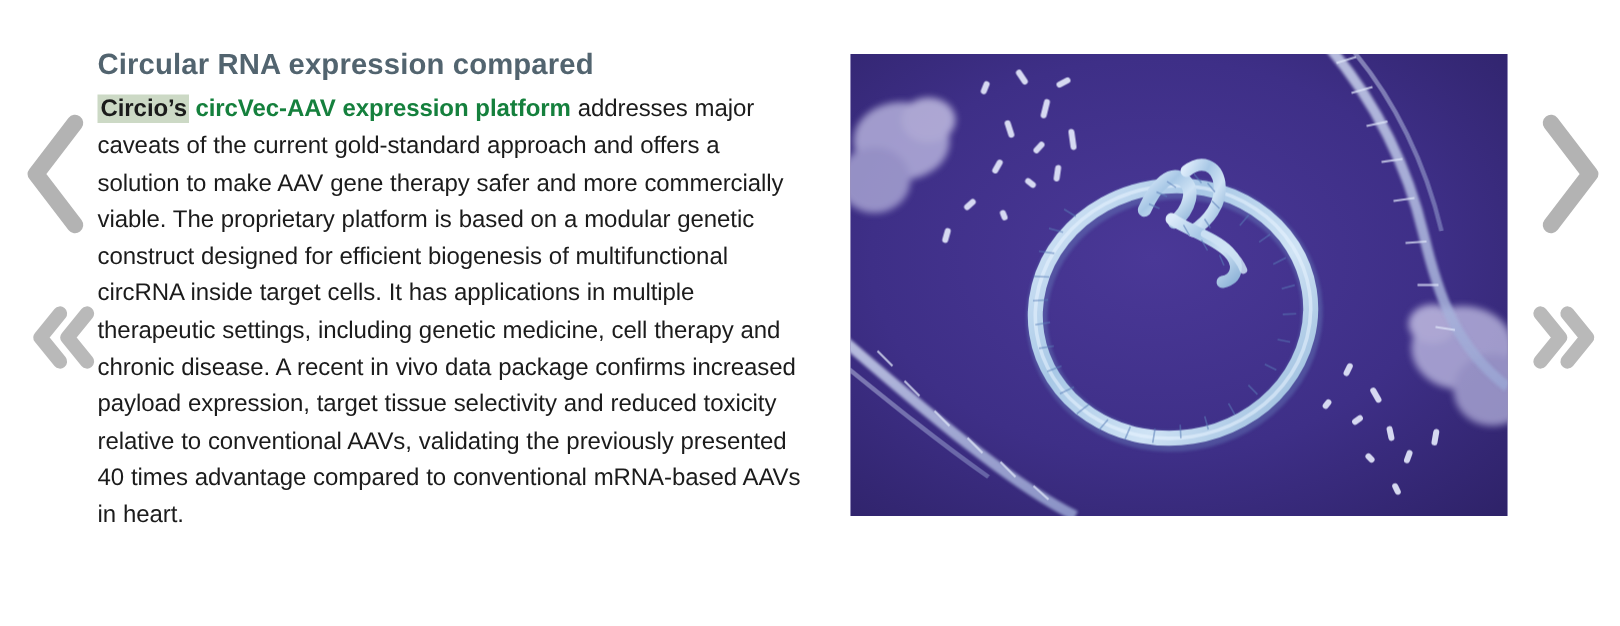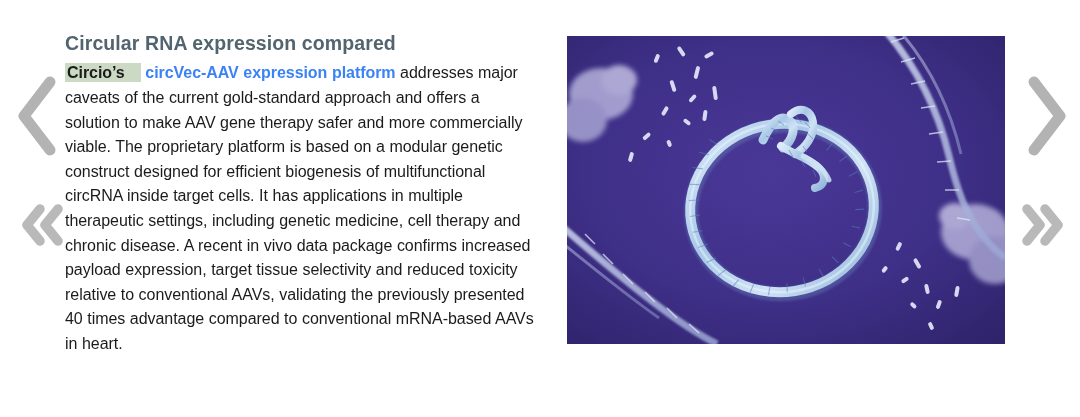--- a/index.html
+++ b/index.html
@@ -44,25 +44,25 @@
     line-height: 24.6px;
     color: #1b1b1b;
     margin: 0;
     letter-spacing: -0.05px;
     word-spacing: 0.2px;
   }
   .hl {
     background: #ccd9c5;
     font-weight: bold;
     color: #1b1b1b;
-    padding: 1px 16px 1px 2px;
+    padding: 1px 1px 1px 2px;
   }
   .bold {
     font-weight: bold;
-    color: #3b82f6;
+    color: #15803d;
   }
 
   
   .nav {
     position: absolute;
     line-height: 0;
   }
   .nav svg { display: block; }
   .chev-stroke {
     fill: none;

